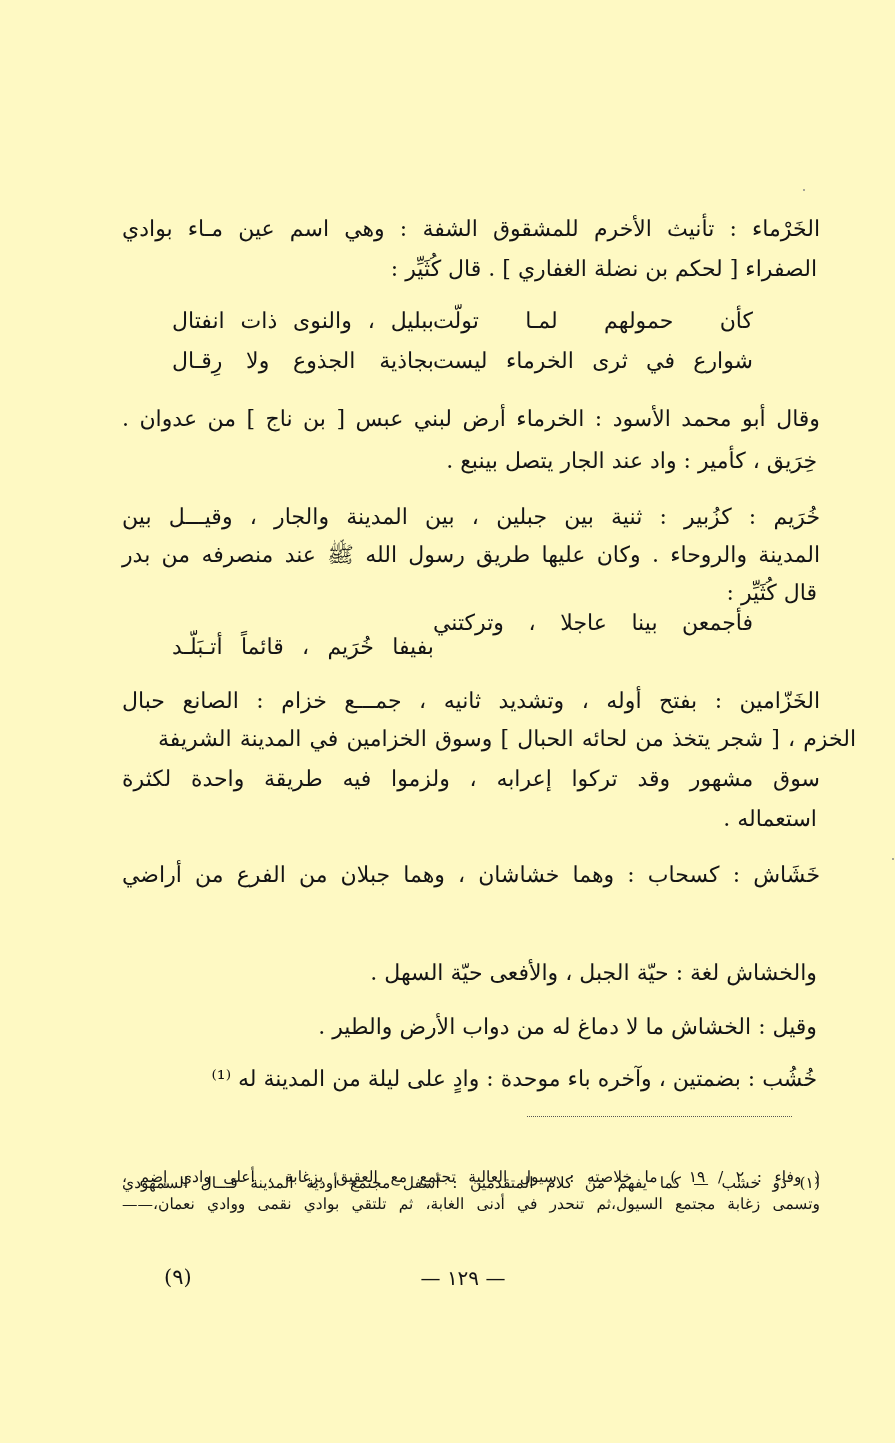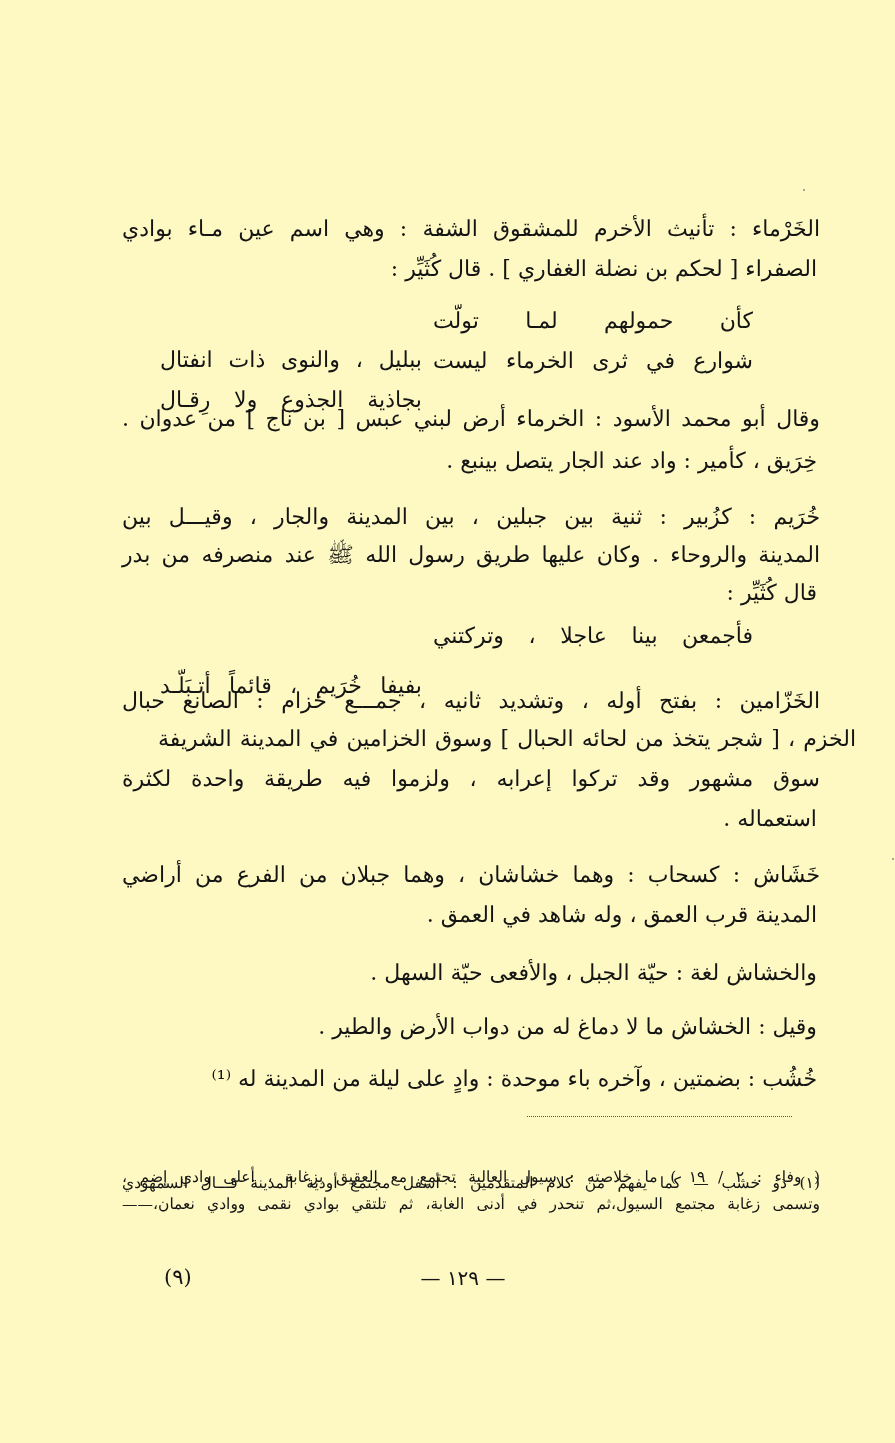--- a/index.html
+++ b/index.html
@@ -42,21 +42,21 @@
     }
     .verse-line {
       position: absolute;
       direction: rtl;
       font-size: 22px;
       line-height: 30px;
       white-space: nowrap;
       color: #141414;
     }
     .hemistich-a { right: 142px; width: 320px; text-align: justify; text-align-last: justify; }
-    .hemistich-b { left: 160px; width: 262px; text-align: justify; text-align-last: justify; margin-top: 39px; }
+    .hemistich-b { left: 172px; width: 262px; text-align: justify; text-align-last: justify; }
     .footnote {
       position: absolute;
       direction: rtl;
       font-size: 15.5px;
       line-height: 24px;
       white-space: nowrap;
       color: #141414;
       left: 122px;
       width: 698px;
       text-align: justify;
@@ -114,31 +114,30 @@
 
   <div class="line right" style="top:446px;">خِرَيق ، كأمير : واد عند الجار يتصل بينبع .</div>
 
   <div class="line justify" style="top:404px;">وقال أبو محمد الأسود : الخرماء أرض لبني عبس [ بن ناج ] من عدوان .</div>
 
   <div class="line justify" style="top:502px;">خُرَيم : كزُبير : ثنية بين جبلين ، بين المدينة والجار ، وقيـــل بين</div>
   <div class="line justify" style="top:540px;">المدينة والروحاء . وكان عليها طريق رسول الله ﷺ عند منصرفه من بدر</div>
   <div class="line right" style="top:578px;">قال كُثَيِّر :</div>
 
   <div>
-    <div class="verse-line hemistich-a" style="top:621px;">فأجمعن بينا عاجلا ، وتركتني</div>
+    <div class="verse-line hemistich-a" style="top:608px;">فأجمعن بينا عاجلا ، وتركتني</div>
     <div class="verse-line hemistich-b" style="top:632px;">بفيفا خُرَيم ، قائماً أتـبَلّـد</div>
   </div>
 
   <div class="line justify" style="top:686px;">الخَزّامين : بفتح أوله ، وتشديد ثانيه ، جمـــع خزام : الصانع حبال</div>
   <div class="line justify" style="top:724px;margin-left:36px;">الخزم ، [ شجر يتخذ من لحائه الحبال ] وسوق الخزامين في المدينة الشريفة</div>
   <div class="line justify" style="top:764px;">سوق مشهور وقد تركوا إعرابه ، ولزموا فيه طريقة واحدة لكثرة</div>
   <div class="line right" style="top:804px;">استعماله .</div>
 
   <div class="line justify" style="top:860px;">خَشَاش : كسحاب : وهما خشاشان ، وهما جبلان من الفرع من أراضي</div>
-  <div class="line right" style="top:900px;">المدينة قرب العمق ، وله شاهد في العمق .</div>
   <div class="line right" style="top:958px;">والخشاش لغة : حيّة الجبل ، والأفعى حيّة السهل .</div>
   <div class="line right" style="top:1012px;">وقيل : الخشاش ما لا دماغ له من دواب الأرض والطير .</div>
 
   <div class="line right" style="top:1064px;">خُشُب : بضمتين ، وآخره باء موحدة : وادٍ على ليلة من المدينة له ⁽¹⁾</div>
 
   <div class="divider"></div>
 
   <div>
     <div class="footnote" style="top:1171px;">(١) ذو خشب — كما يفهم من كلام المتقدمين : أسفل مجتمع أودية المدينة قـــال السمهودي</div>
     <div class="footnote" style="top:1165px;">( وفاء : ٢ / ١٩ ) ما خلاصته : سيول العالية تجتمع مع العقيق بزغابة ، أعلى وادي إضم ،</div>

